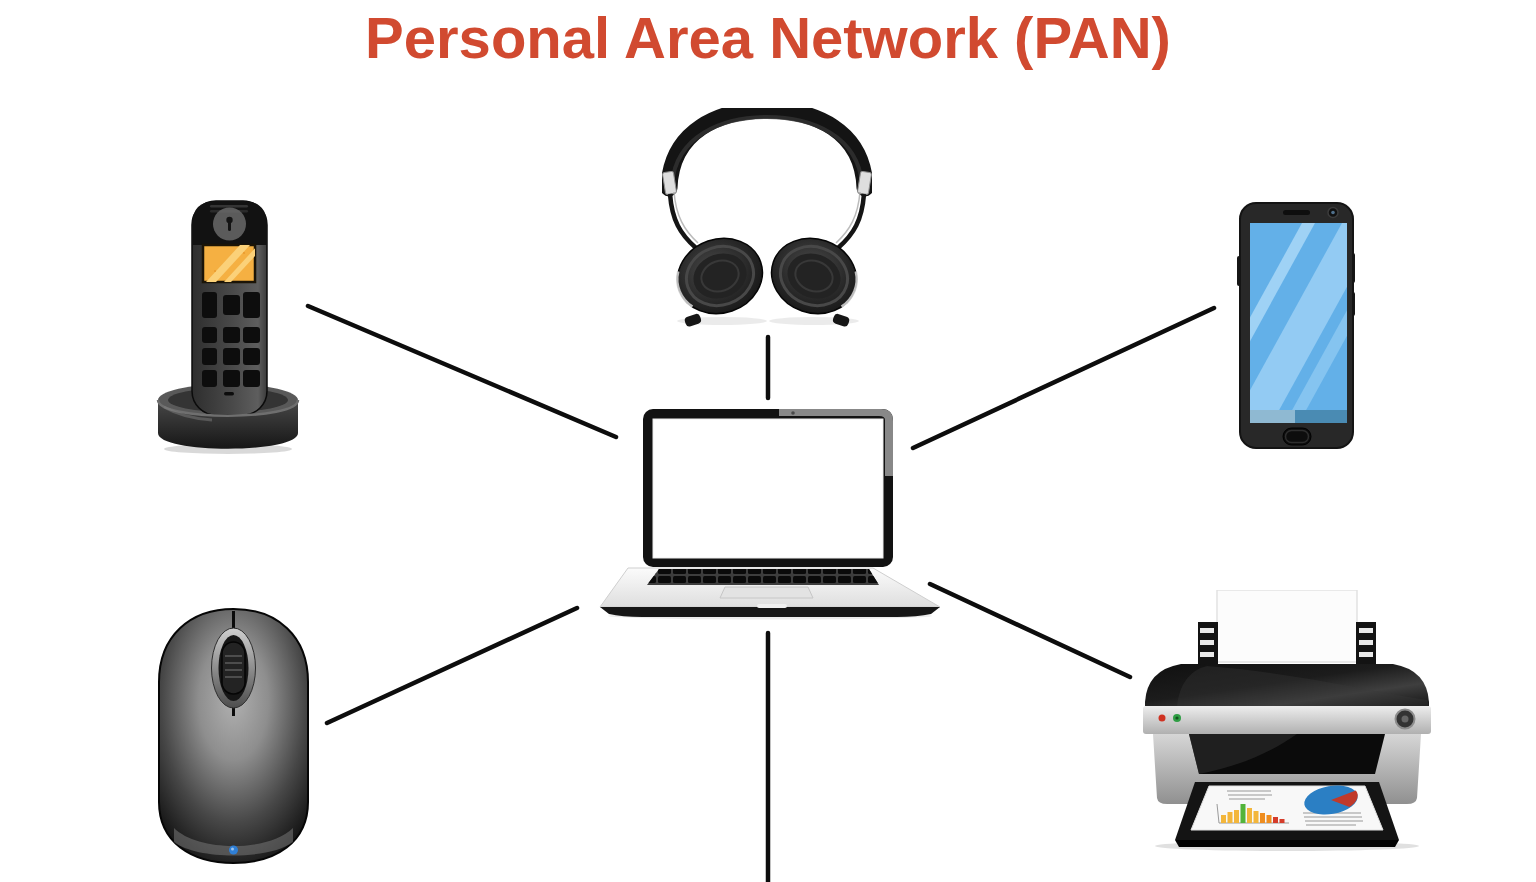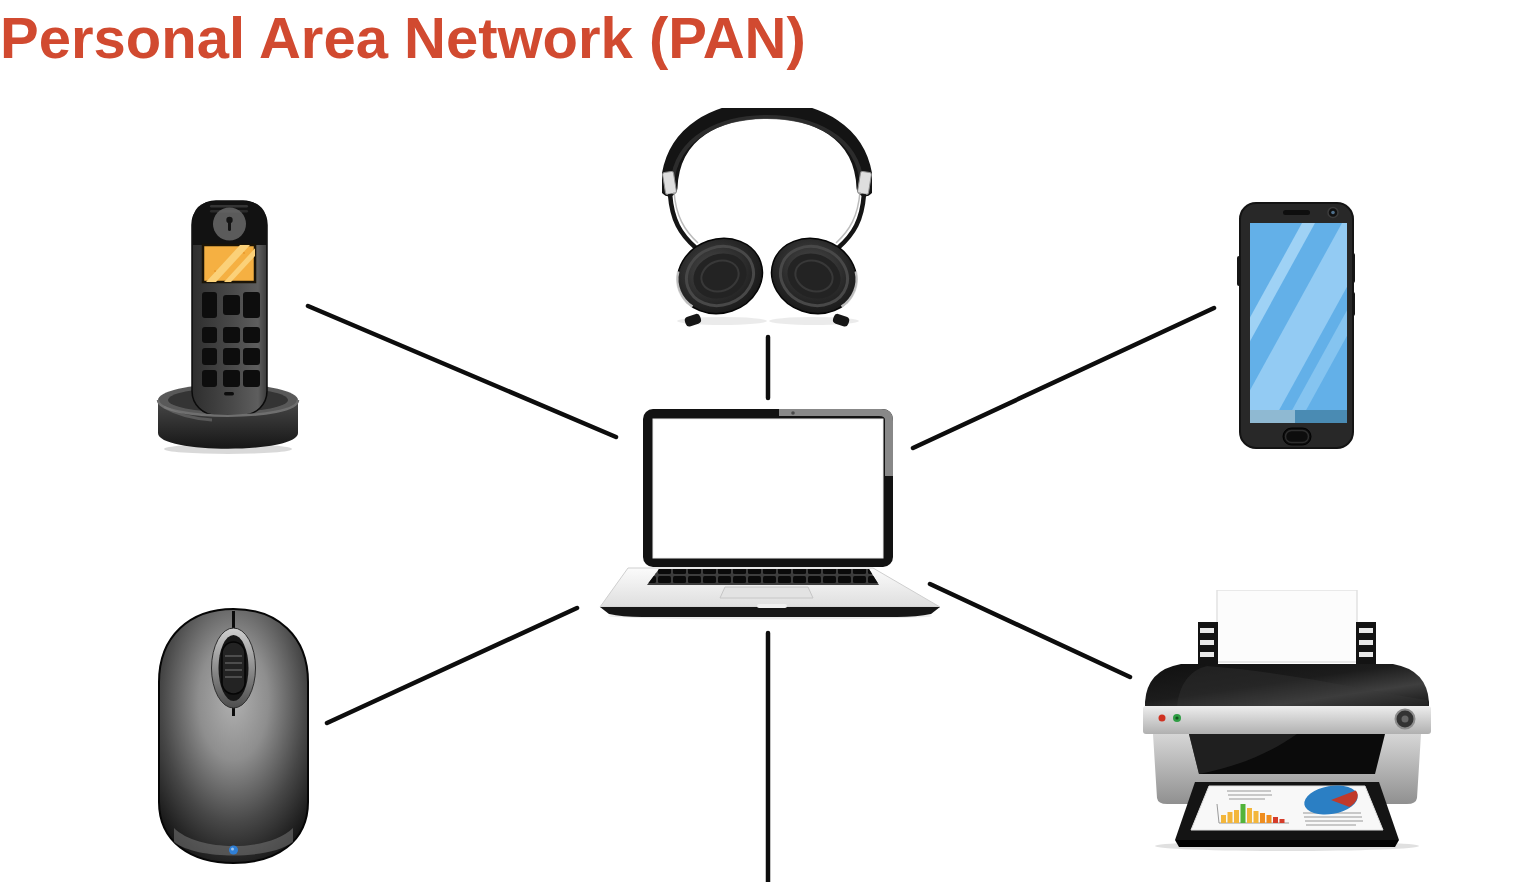--- a/index.html
+++ b/index.html
@@ -1,21 +1,21 @@
 <!DOCTYPE html>
 <html><head>
 <meta charset="utf-8">
 <style>
   html,body { margin:0; padding:0; background:#ffffff; }
   .canvas {
     position:relative; width:1536px; height:882px; background:#ffffff;
     overflow:hidden; font-family:"Liberation Sans", sans-serif;
   }
   .page-title {
-    position:absolute; top:4px; left:0; right:0; text-align:left;
+    position:absolute; top:4px; left:0; right:0; text-align:center;
     font-size:58px; font-weight:bold; letter-spacing:0px; margin:0;
   }
   #edges-svg { position:absolute; left:0; top:0; }
   .device { position:absolute; }
   .dev-phone      { left:152px; top:193px; }
   .dev-headphones { left:662px; top:108px; }
   .dev-smartphone { left:1237px; top:200px; }
   .dev-laptop     { left:597px; top:404px; }
   .dev-mouse      { left:156px; top:606px; }
   .dev-printer    { left:1137px; top:590px; }

